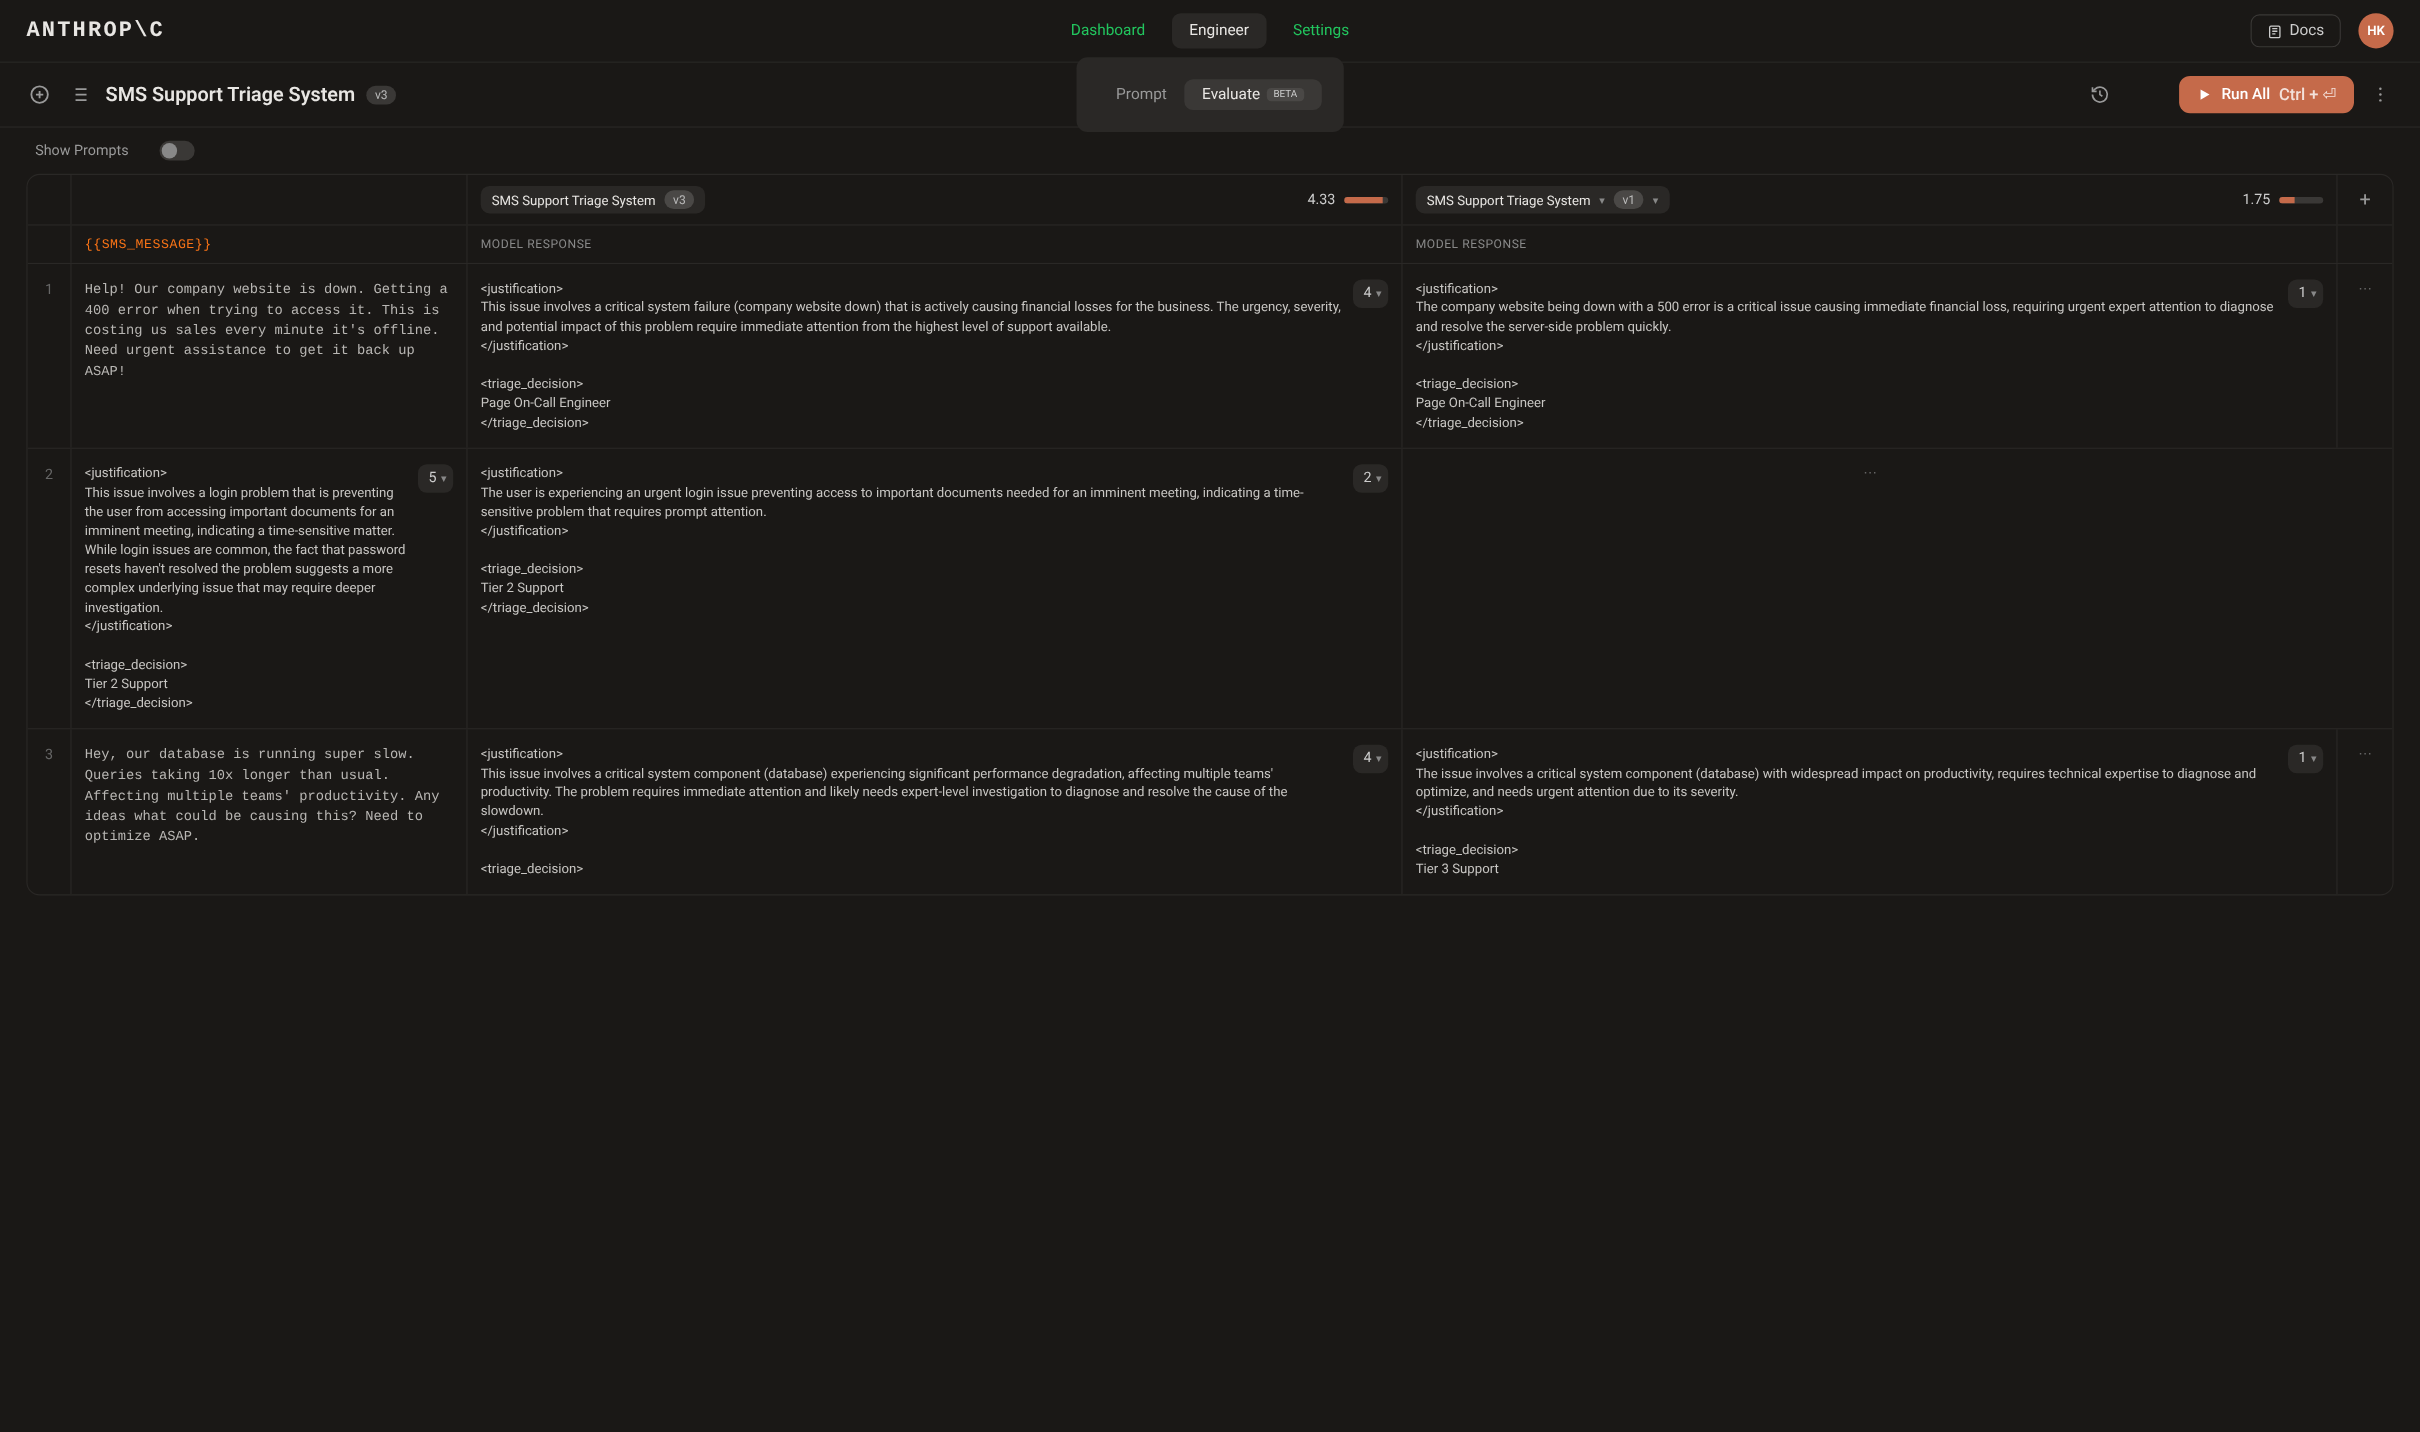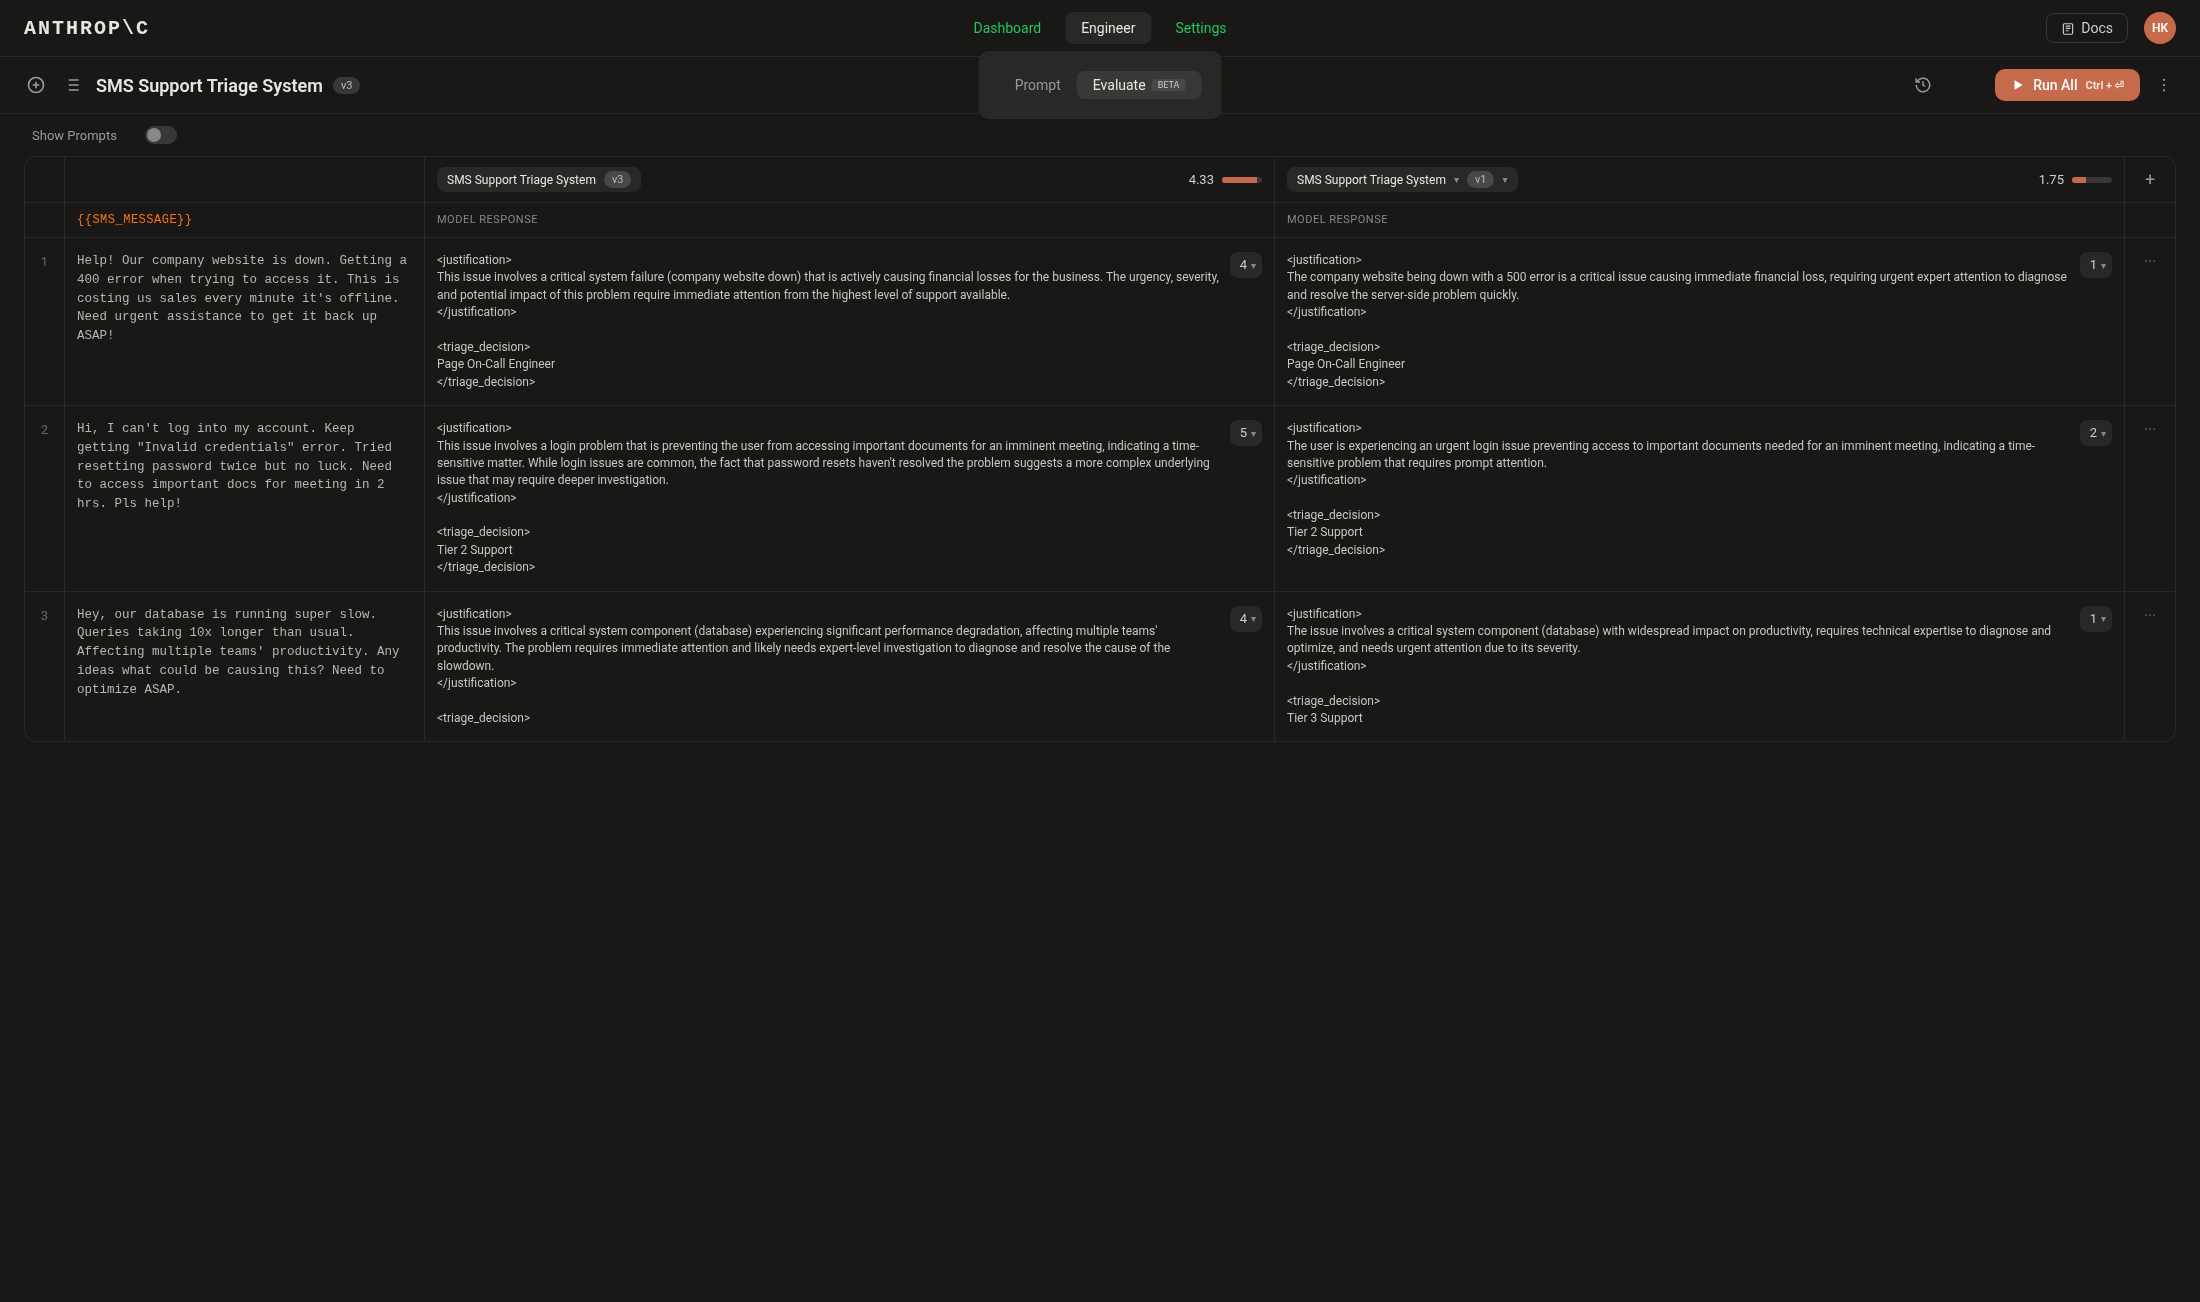--- a/index.html
+++ b/index.html
@@ -142,23 +142,22 @@
       gap: 8px;
       background: #c56a4a;
       padding: 8px 16px;
       border-radius: 10px;
       cursor: pointer;
       color: #fff;
       font-weight: 500;
       margin-left: 48px;
     }
     .shortcut {
-      font-size: 11px;
+      font-size: 15px;
       opacity: 0.8;
-      font-weight: bold;
     }
     .prompts-bar {
       display: flex;
       align-items: center;
       padding: 12px 32px;
       gap: 28px;
     }
     .prompts-label {
       font-size: 13px;
       color: #999;
@@ -452,21 +451,20 @@
       <div class="rating-pill">
         <span>1</span>
         <span class="chevron">▾</span>
       </div>
     </div>
     <div class="cell row-actions">⋯</div>
   </div>
 
   <div class="row">
     <div class="cell row-num">2</div>
-    <div class="cell input-cell">Hi, I can't log into my account. Keep getting "Invalid credentials" error. Tried resetting password twice but no luck. Need to access important docs for meeting in 2 hrs. Pls help!</div>
     <div class="cell response-cell">
       <div class="response-text">&lt;justification&gt;
 This issue involves a login problem that is preventing the user from accessing important documents for an imminent meeting, indicating a time-sensitive matter. While login issues are common, the fact that password resets haven't resolved the problem suggests a more complex underlying issue that may require deeper investigation.
 &lt;/justification&gt;
 
 &lt;triage_decision&gt;
 Tier 2 Support
 &lt;/triage_decision&gt;</div>
       <div class="rating-pill">
         <span>5</span>

